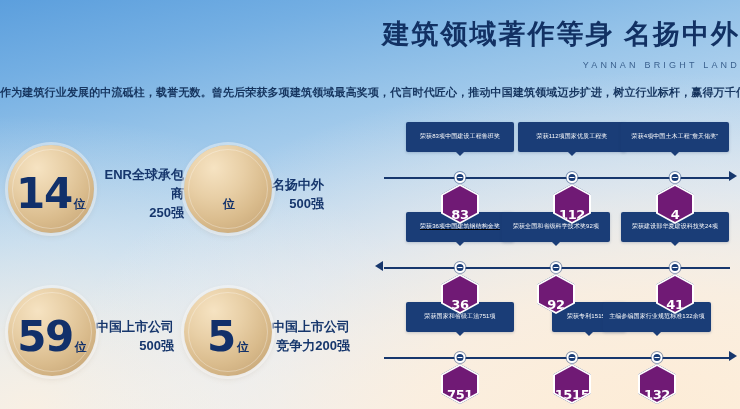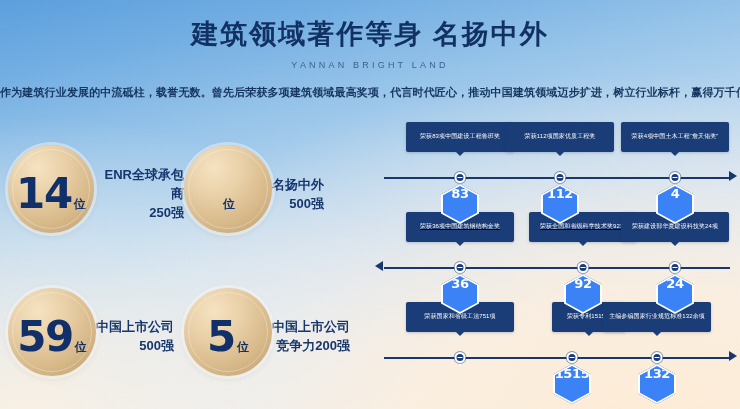--- a/index.html
+++ b/index.html
@@ -7,21 +7,21 @@
   body {
     font-family:"Liberation Sans","DejaVu Sans",sans-serif;
     position:relative;
     background:
       radial-gradient(ellipse 900px 520px at 88% 104%, rgba(253,236,214,0.98) 0%, rgba(252,238,221,0.85) 26%, rgba(245,238,232,0.45) 46%, rgba(230,238,246,0.0) 68%),
       radial-gradient(ellipse 620px 420px at 4% 100%, rgba(250,240,226,0.92) 0%, rgba(238,240,238,0.42) 40%, rgba(220,234,246,0.0) 70%),
       linear-gradient(168deg, #5c9fdd 0%, #74afe3 14%, #97c4e9 30%, #b6d5ef 46%, #cfe2f3 60%, #e2ecf5 74%, #f0f0ee 86%, #f9efe2 100%);
   }
 
   
-  .header { position:absolute; left:0; top:0; width:740px; text-align:center; }
+  .header { position:absolute; left:0; top:0; width:740px; text-align:right; }
   .main-title {
     margin-top:19px;
     font-size:27px;
     font-weight:700;
     letter-spacing:2px;
     color:#123163;
     line-height:1.18;
   }
   .sub-title {
     margin-top:9px;
@@ -134,23 +134,23 @@
     position:absolute; left:50%; top:62px;
     transform:translateX(-50%);
     width:38px; height:40px;
     background:#163670;
     clip-path:polygon(50% 0%, 100% 26%, 100% 74%, 50% 100%, 0% 74%, 0% 26%);
     display:flex; align-items:center; justify-content:center;
     z-index:2;
   }
   .tl-hex-in {
     width:34px; height:36px;
-    background:#3b82f6;
+    background:#701a75;
     clip-path:polygon(50% 0%, 100% 26%, 100% 74%, 50% 100%, 0% 74%, 0% 26%);
-    display:flex; align-items:flex-start; justify-content:center;
+    display:flex; align-items:flex-end; justify-content:center;
     border:0;
   }
   .tl-hex::before{
     content:""; position:absolute; inset:-2px;
     background:#ffffff;
     clip-path:polygon(50% 0%, 100% 26%, 100% 74%, 50% 100%, 0% 74%, 0% 26%);
     z-index:-1;
   }
   .tl-hex-num {
     color:#ffffff; font-size:13px; font-weight:800;
@@ -237,21 +237,21 @@
       <div class="tl-label">荣获83项中国建设工程鲁班奖</div>
       <div class="tl-stem"></div>
       <div class="tl-node"></div>
       <div class="tl-hex">
         <div class="tl-hex-in">
           <span class="tl-hex-num">83</span>
         </div>
       </div>
     </div>
 
-    <div class="tl-item" style="left:128px;">
+    <div class="tl-item" style="left:140px;">
       <div class="tl-label">荣获112项国家优质工程奖</div>
       <div class="tl-stem"></div>
       <div class="tl-node"></div>
       <div class="tl-hex">
         <div class="tl-hex-in">
           <span class="tl-hex-num">112</span>
         </div>
       </div>
     </div>
 
@@ -275,51 +275,56 @@
       <div class="tl-label">荣获36项中国建筑钢结构金奖</div>
       <div class="tl-stem"></div>
       <div class="tl-node"></div>
       <div class="tl-hex">
         <div class="tl-hex-in">
           <span class="tl-hex-num">36</span>
         </div>
       </div>
     </div>
 
-    <div class="tl-item" style="left:151px;text-decoration:underline;">
+    <div class="tl-item" style="left:124px;">
       <div class="tl-label">荣获全国和省级科学技术奖92项</div>
       <div class="tl-stem"></div>
       <div class="tl-node"></div>
       <div class="tl-hex">
         <div class="tl-hex-in">
           <span class="tl-hex-num">92</span>
         </div>
       </div>
     </div>
 
     <div class="tl-item" style="left:243px;">
       <div class="tl-label">荣获建设部华夏建设科技奖24项</div>
       <div class="tl-stem"></div>
       <div class="tl-node"></div>
       <div class="tl-hex">
         <div class="tl-hex-in">
-          <span class="tl-hex-num">24</span>
+          <span class="tl-hex-num">41</span>
         </div>
       </div>
     </div>
   </div>
 
   <div class="tl-row">
     <div class="tl-axis"></div>
     <div class="tl-arrow right"></div>
 
     <div class="tl-item" style="left:28px;">
       <div class="tl-label">荣获国家和省级工法751项</div>
       <div class="tl-stem"></div>
       <div class="tl-node"></div>
+      <div class="tl-hex">
+        <div class="tl-hex-in">
+          <span class="tl-hex-num">751</span>
+        </div>
+      </div>
     </div>
 
     <div class="tl-item" style="left:140px;padding-left:34px;">
       <div class="tl-label">荣获专利1515项</div>
       <div class="tl-stem"></div>
       <div class="tl-node"></div>
       <div class="tl-hex">
         <div class="tl-hex-in">
           <span class="tl-hex-num">1515</span>
         </div>

